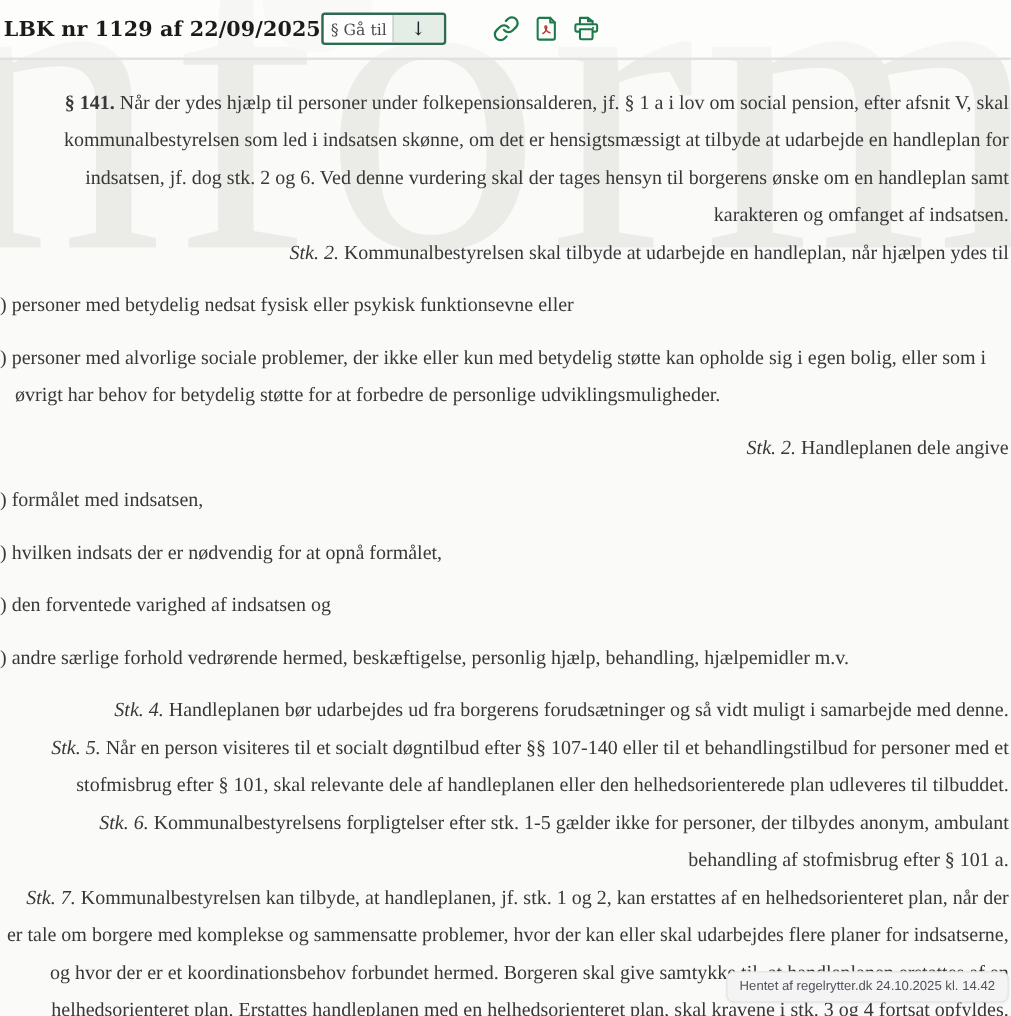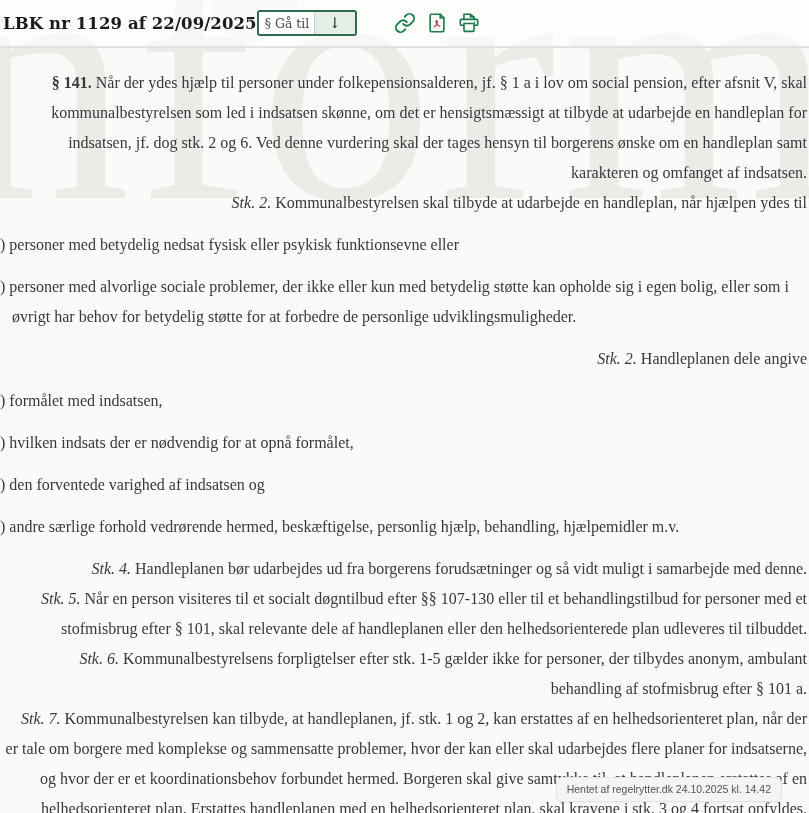--- a/index.html
+++ b/index.html
@@ -70,21 +70,21 @@
     padding: 20px 2px 0 0;
     font-size: 16px; line-height: 30px; color: #383838;
   }
   p.para { margin: 0; text-indent: 17px; text-align: right; }
   p.item { margin: 12px; text-indent: -20px; }
   .lbl-b { font-weight: 700; }
   .lbl-i { font-style: italic; }
 
   
   .stamp {
-    position: absolute; right: 27px; bottom: 11px; z-index: 2;
+    position: absolute; right: 2px; bottom: 11px; z-index: 2;
     background: #f4f4f5; border: 1px solid #e4e4e7; border-radius: 6px;
     padding: 5px 10px 6px;
     font-family: "Liberation Sans", sans-serif; font-size: 10.5px; color: #52525b;
     box-shadow: 0 1px 2px rgba(0,0,0,0.05);
     white-space: nowrap;
   }
 </style>
 </head>
 <body>
 
@@ -135,20 +135,20 @@
     <p class="para"><span class="lbl-b">§ 141.</span> <span>Når der ydes hjælp til personer under folkepensionsalderen, jf. § 1 a i lov om social pension, efter afsnit V, skal kommunalbestyrelsen som led i indsatsen skønne, om det er hensigtsmæssigt at tilbyde at udarbejde en handleplan for indsatsen, jf. dog stk. 2 og 6. Ved denne vurdering skal der tages hensyn til borgerens ønske om en handleplan samt karakteren og omfanget af indsatsen.</span></p>
     <p class="para"><span class="lbl-i">Stk. 2.</span> <span>Kommunalbestyrelsen skal tilbyde at udarbejde en handleplan, når hjælpen ydes til</span></p>
     <p class="item"><span>1)</span> <span>personer med betydelig nedsat fysisk eller psykisk funktionsevne eller</span></p>
     <p class="item"><span>2)</span> <span>personer med alvorlige sociale problemer, der ikke eller kun med betydelig støtte kan opholde sig i egen bolig, eller som i øvrigt har behov for betydelig støtte for at forbedre de personlige udviklingsmuligheder.</span></p>
     <p class="para"><span class="lbl-i">Stk. 2.</span> <span>Handleplanen dele angive</span></p>
     <p class="item"><span>1)</span> <span>formålet med indsatsen,</span></p>
     <p class="item"><span>2)</span> <span>hvilken indsats der er nødvendig for at opnå formålet,</span></p>
     <p class="item"><span>3)</span> <span>den forventede varighed af indsatsen og</span></p>
     <p class="item"><span>4)</span> <span>andre særlige forhold vedrørende hermed, beskæftigelse, personlig hjælp, behandling, hjælpemidler m.v.</span></p>
     <p class="para"><span class="lbl-i">Stk. 4.</span> <span>Handleplanen bør udarbejdes ud fra borgerens forudsætninger og så vidt muligt i samarbejde med denne.</span></p>
-    <p class="para"><span class="lbl-i">Stk. 5.</span> <span>Når en person visiteres til et socialt døgntilbud efter §§ 107-130 eller til et behandlingstilbud for personer med et stofmisbrug efter § 101, skal relevante dele af handleplanen eller den helhedsorienterede plan udleveres til tilbuddet.</span></p>
+    <p class="para"><span class="lbl-i">Stk. 5.</span> <span>Når en person visiteres til et socialt døgntilbud efter §§ 107-140 eller til et behandlingstilbud for personer med et stofmisbrug efter § 101, skal relevante dele af handleplanen eller den helhedsorienterede plan udleveres til tilbuddet.</span></p>
     <p class="para"><span class="lbl-i">Stk. 6.</span> <span>Kommunalbestyrelsens forpligtelser efter stk. 1-5 gælder ikke for personer, der tilbydes anonym, ambulant behandling af stofmisbrug efter § 101 a.</span></p>
     <p class="para"><span class="lbl-i">Stk. 7.</span> <span>Kommunalbestyrelsen kan tilbyde, at handleplanen, jf. stk. 1 og 2, kan erstattes af en helhedsorienteret plan, når der er tale om borgere med komplekse og sammensatte problemer, hvor der kan eller skal udarbejdes flere planer for indsatserne, og hvor der er et koordinationsbehov forbundet hermed. Borgeren skal give samtykke til, at handleplanen erstattes af en helhedsorienteret plan. Erstattes handleplanen med en helhedsorienteret plan, skal kravene i stk. 3 og 4 fortsat opfyldes.</span></p>
   </main>
 
   <div class="stamp">Hentet af regelrytter.dk 24.10.2025 kl. 14.42</div>
 
 </div>
 
 </body></html>

